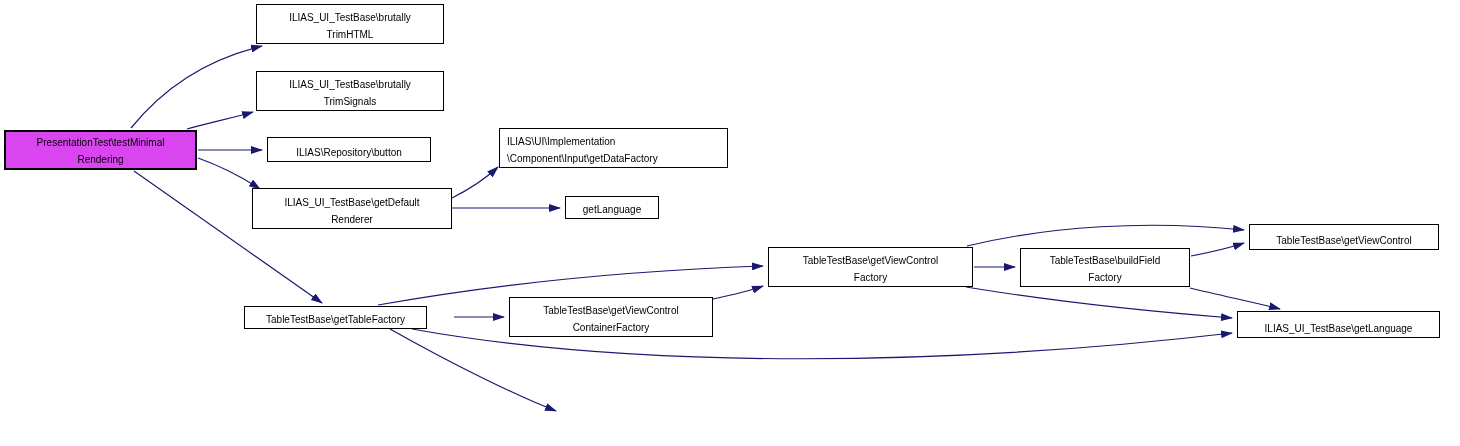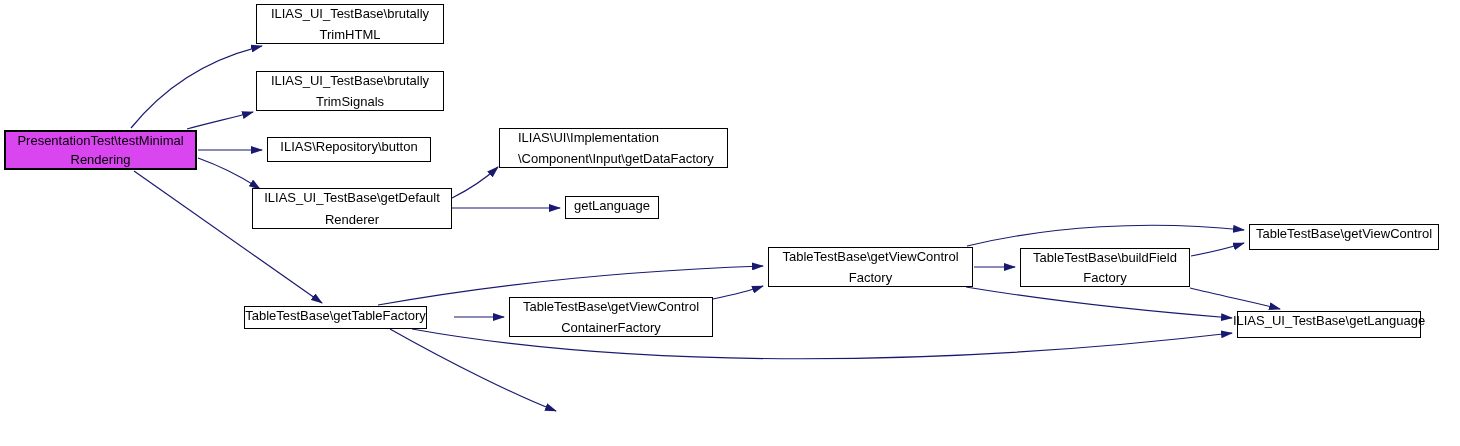--- a/index.html
+++ b/index.html
@@ -25,38 +25,38 @@
     fill: none;
     stroke: #191970;
     stroke-width: 1.2px;
   }
   .node {
     position: absolute;
     box-sizing: border-box;
     background: #ffffff;
     border: 1.4px solid #000000;
     color: #000000;
-    font-size: 13px;
+    font-size: 10px;
     line-height: 17px;
     display: flex;
     flex-direction: column;
-    justify-content: space-between;
+    justify-content: flex-end;
     align-items: center;
     text-align: center;
     white-space: nowrap;
     cursor: pointer;
   }
   .node.root {
     background: #d946ef;
     border-width: 2px;
   }
   .node.left-align {
     align-items: flex-start;
     text-align: left;
-    padding-left: 18px;
+    padding-left: 7px;
   }
 </style>
 </head>
 <body>
 
 <div class="canvas">
 
   <svg class="edges" viewBox="0 0 1460 446" xmlns="http://www.w3.org/2000/svg">
     <defs>
       <marker id="arrow" markerUnits="userSpaceOnUse" markerWidth="12" markerHeight="8" refX="11" refY="4" orient="auto">
@@ -131,18 +131,18 @@
 
   <div class="node" style="left:1020px; top:248px; width:170px; height:39px;">
     <span>TableTestBase\buildField</span>
     <span>Factory</span>
   </div>
 
   <div class="node" style="left:1249px; top:224px; width:190px; height:26px;">
     <span>TableTestBase\getViewControl</span>
   </div>
 
-  <div class="node" style="left:1237px; top:311px; width:184px; height:27px;">
+  <div class="node" style="left:1237px; top:311px; width:203px; height:27px;">
     <span>ILIAS_UI_TestBase\getLanguage</span>
   </div>
 
 
 </div>
 
 </body></html>

